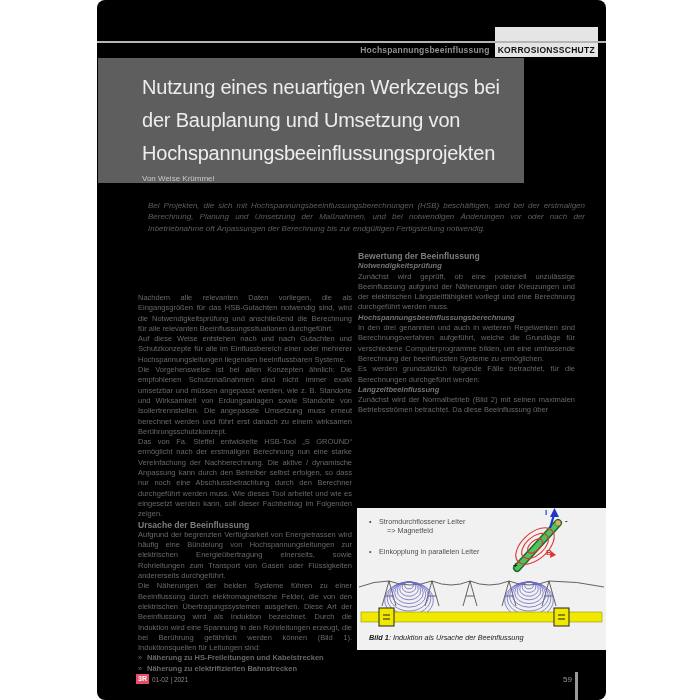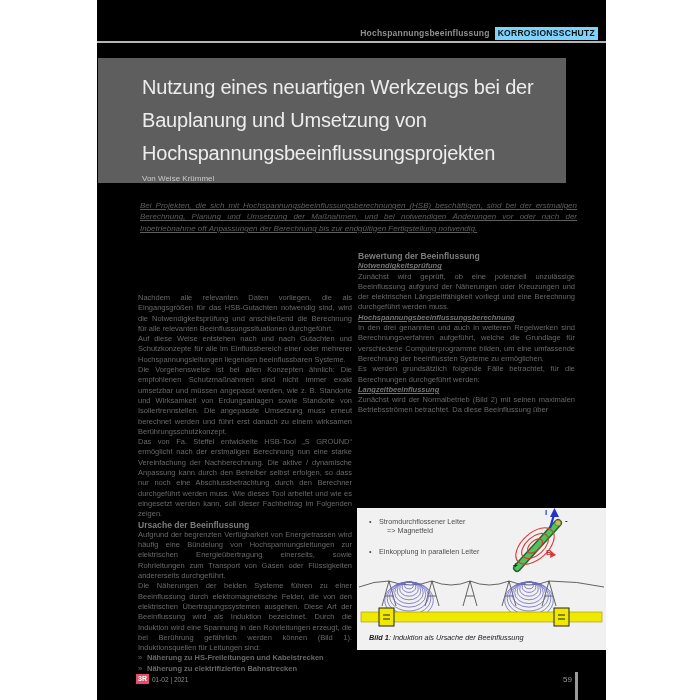--- a/index.html
+++ b/index.html
@@ -1,42 +1,42 @@
 <!DOCTYPE html>
 <html lang="de"><head>
 <meta charset="utf-8">
 <style>
   * { margin:0; padding:0; box-sizing:border-box; }
   html,body { width:700px; height:700px; background:#ffffff; font-family:"Liberation Sans", sans-serif; overflow:hidden; }
-  .page { position:absolute; left:97px; top:0; width:509px; height:700px; background:#000000; }
+  .page { position:absolute; left:97px; top:0; width:509px; height:700px; background:#000000;border-radius:8px; }
 
   
   .header-row { position:absolute; top:27px; right:8px; display:flex; align-items:baseline; gap:5px; }
   .header-category { font-size:8.5px; font-weight:600; color:#909090; letter-spacing:0.2px; }
-  .header-badge { font-size:8.5px; font-weight:700; color:#111111; background:#7dd3fc; padding:1px 3px 2px 3px; letter-spacing:0.3px; }
+  .header-badge { font-size:8.5px; font-weight:700; color:#111111; background:#e5e5e5; padding:18px 3px 2px 3px; letter-spacing:0.3px; }
   .header-rule { position:absolute; top:41px; left:0; width:509px; height:2px; background:#b5b5b5; }
 
   
-  .title-block { position:absolute; top:58px; left:1px; width:468px; height:125px; background:#5e5e5e; padding:13px 20px 0 44px; }
+  .title-block { position:absolute; top:58px; left:1px; width:426px; height:125px; background:#5e5e5e; padding:13px 20px 0 44px; }
   .article-title { font-size:20px; line-height:33px; font-weight:400; color:#ededed; letter-spacing:-0.2px; }
   .article-author { margin-top:4px; font-size:8px; color:#c9c9c9; }
 
   
-  .abstract { position:absolute; top:200px; left:43px; width:437px; font-size:8px; line-height:11.4px; font-style:italic; color:#5e5e5e; text-align:justify;text-decoration:underline; }
+  .abstract { position:absolute; top:200px; left:51px; width:437px; font-size:8px; line-height:11.4px; font-style:italic; color:#5e5e5e; text-align:justify; }
 
   
   .columns { position:absolute; top:251px; left:41px; width:437px; display:flex; gap:6px; color:#686868; }
   .col { font-size:7.5px; line-height:10.3px; text-align:justify; }
   .col-left { width:214px;margin-top:42px; }
   .col-right { width:217px; height:257px; overflow:hidden; }
   .col p { margin:0; }
   .col-heading { font-size:8.6px; font-weight:700; color:#7c7c7c; text-align:left; }
   .mt { margin-top:10px; }
   .mb { margin-bottom:10px; }
-  .subheading { font-style:italic; font-weight:700; color:#757575; text-align:left;text-decoration:underline; }
+  .subheading { font-style:italic; font-weight:700; color:#757575; text-align:left; }
   .bullet-row { display:flex; }
   .bullet-row .marker { width:9px; flex:0 0 9px; }
   .bullet-row .bullet-text { flex:1; text-align:left;font-weight:bold; }
 
   
   .figure-box { position:absolute; left:260px; top:508px; width:249px; height:142px; background:#f1f1f1; }
   .fig-art { position:absolute; left:0; top:0; }
   .fig-bullets { position:absolute; left:12px; top:9px; font-size:7.2px; line-height:9px; color:#4d4d4d; }
   .fig-bullet { display:flex; }
   .fig-bullet .fmarker { width:10px; flex:0 0 10px; }

